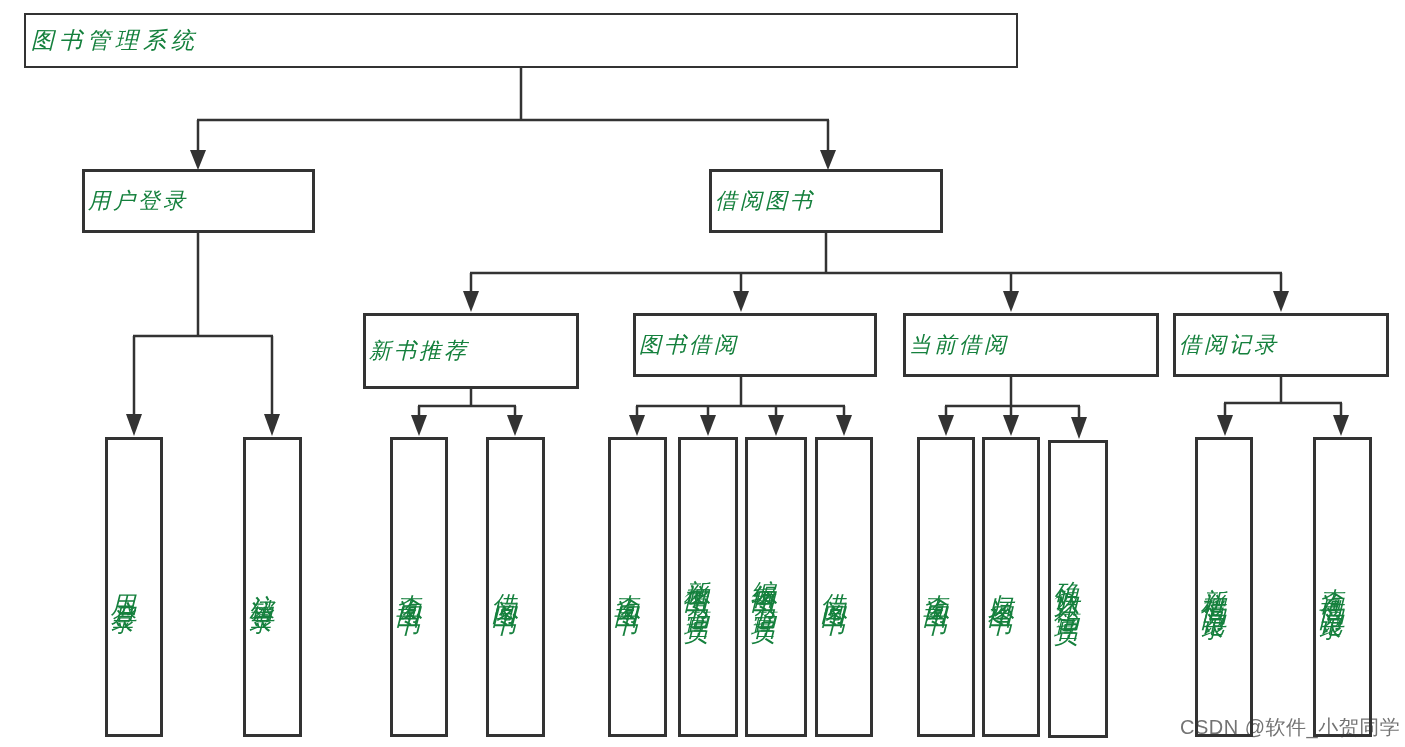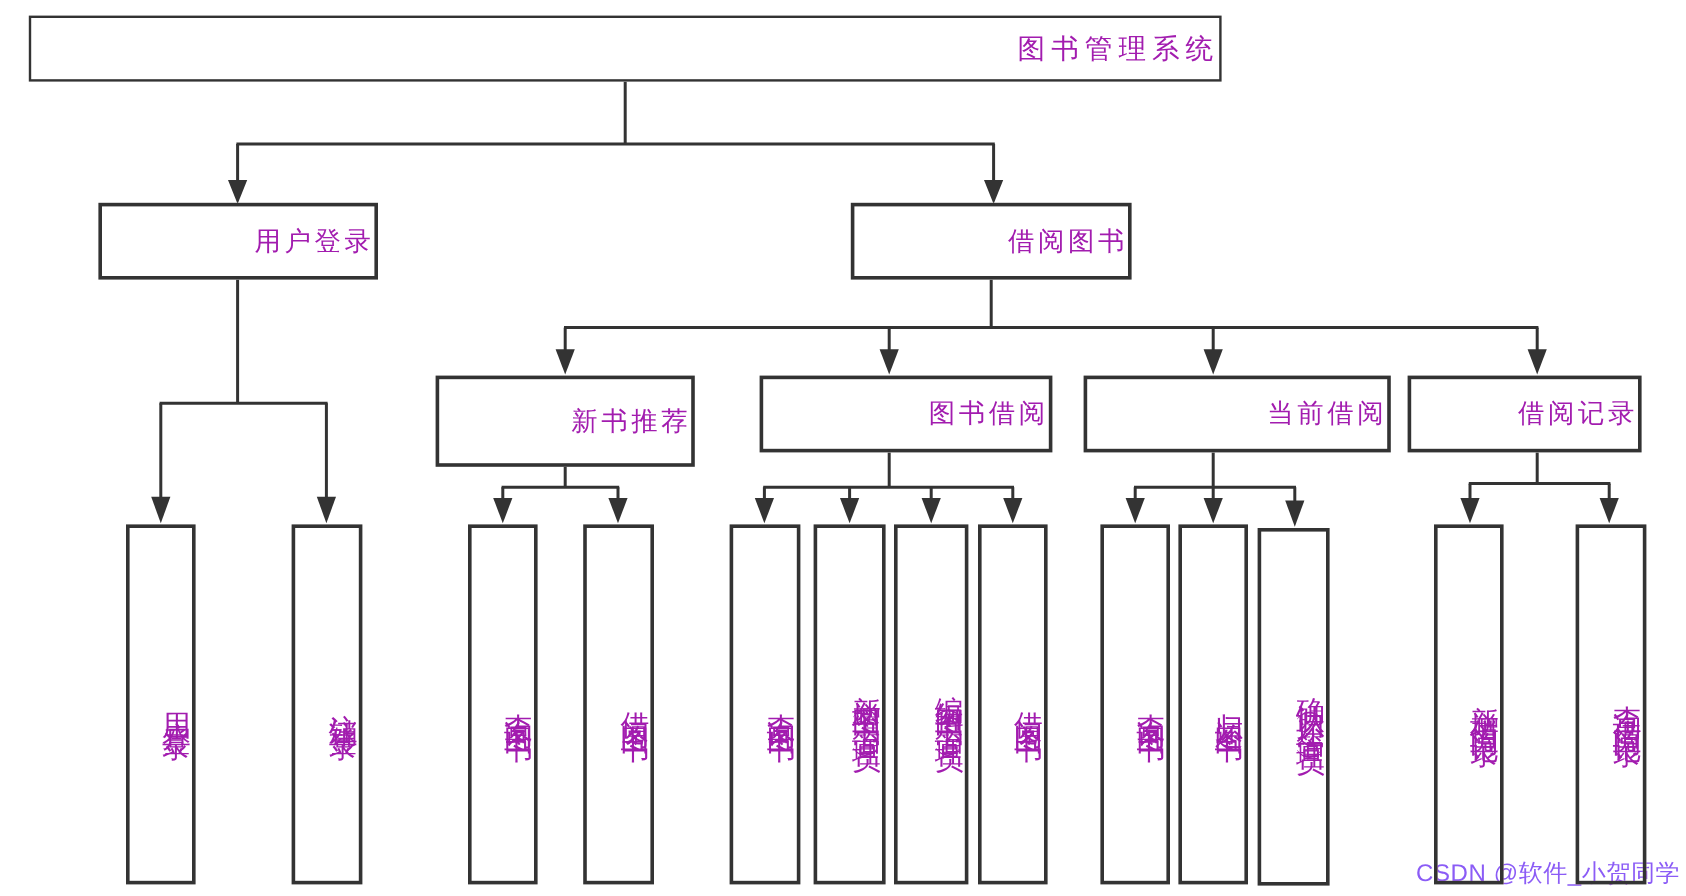--- a/index.html
+++ b/index.html
@@ -3,33 +3,34 @@
 <meta charset="utf-8">
 <style>
   html,body { margin:0; padding:0; background:#ffffff; }
   .canvas {
     position:relative; width:1405px; height:747px; background:#ffffff;
     font-family:"Liberation Sans", sans-serif; overflow:hidden;
   }
   svg.connectors { position:absolute; left:0; top:0; width:1405px; height:747px; }
   .node {
     position:absolute; box-sizing:border-box; background:#ffffff;
-    border:3px solid #333333; color:#a21caf;
-    display:flex; align-items:center; justify-content:flex-end;
+    border:3px solid #333333; color:#15803d;
+    display:flex; align-items:center; justify-content:flex-start;
     white-space:nowrap;
+    font-style:italic;
   }
   .node.hlabel { font-size:22px; letter-spacing:3px; text-indent:3px; }
   .node.root  { border-width:2px; font-size:23px; letter-spacing:5px; text-indent:5px; }
   .vtext {
     writing-mode:vertical-rl; text-orientation:mixed;
     font-size:24px; letter-spacing:6px; line-height:1.2;
   }
   .watermark {
     position:absolute; left:1180px; top:714px; width:225px;
-    font-size:20px; letter-spacing:0.5px; color:#8b5cf6;
+    font-size:20px; letter-spacing:0.5px; color:#737373;
     mix-blend-mode:darken; white-space:nowrap;
   }
 </style>
 </head>
 <body>
 
 <div class="canvas">
 
   <svg class="connectors" viewBox="0 0 1405 747" xmlns="http://www.w3.org/2000/svg">
     <g stroke="#333333" stroke-width="2.5" fill="none">
@@ -110,21 +111,21 @@
 
   <div class="node hlabel" style="left:363px;top:313px;width:216px;height:76px;">
     <span>新书推荐</span>
   </div>
   <div class="node hlabel" style="left:633px;top:313px;width:244px;height:64px;">
     <span>图书借阅</span>
   </div>
   <div class="node hlabel" style="left:903px;top:313px;width:256px;height:64px;">
     <span>当前借阅</span>
   </div>
-  <div class="node hlabel" style="left:1173px;top:313px;width:195px;height:64px;padding-left:26px;">
+  <div class="node hlabel" style="left:1173px;top:313px;width:216px;height:64px;">
     <span>借阅记录</span>
   </div>
 
   <div class="node" style="left:105px;top:437px;width:58px;height:300px;">
     <span class="vtext">用户登录</span>
   </div>
   <div class="node" style="left:243px;top:437px;width:59px;height:300px;">
     <span class="vtext">注销登录</span>
   </div>
 

